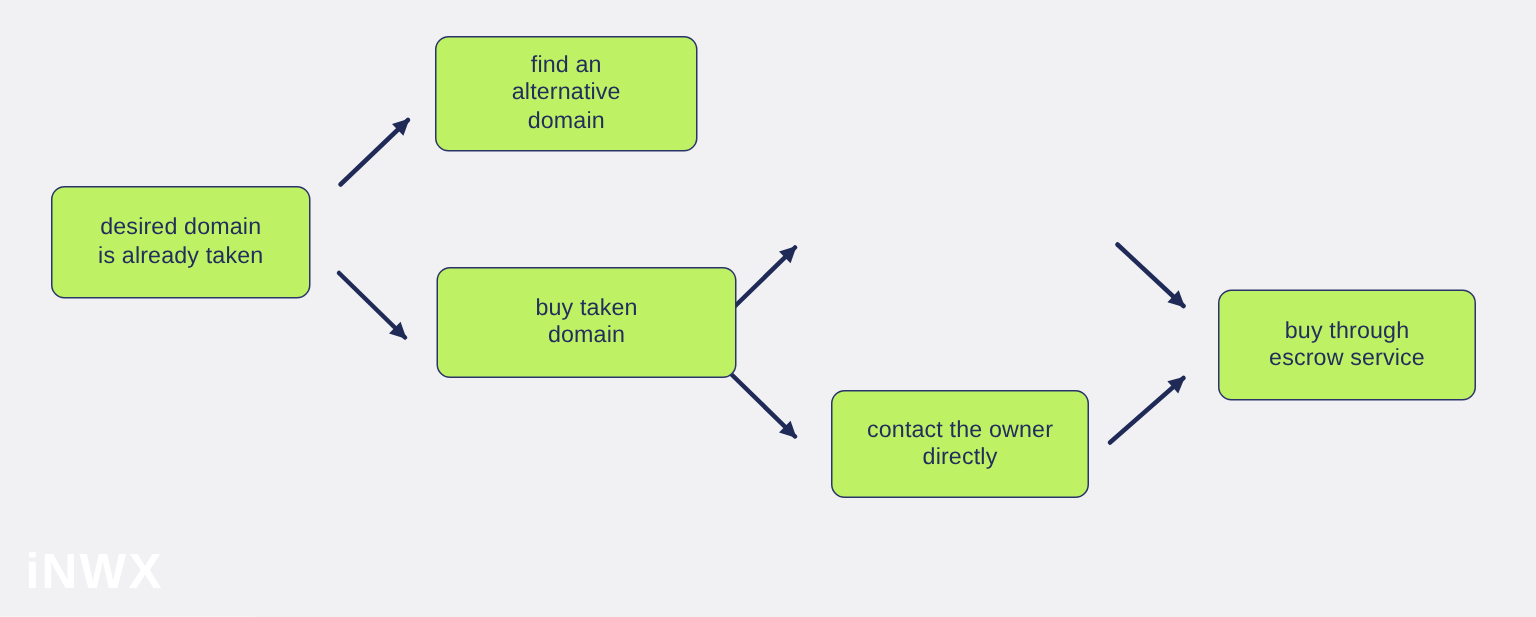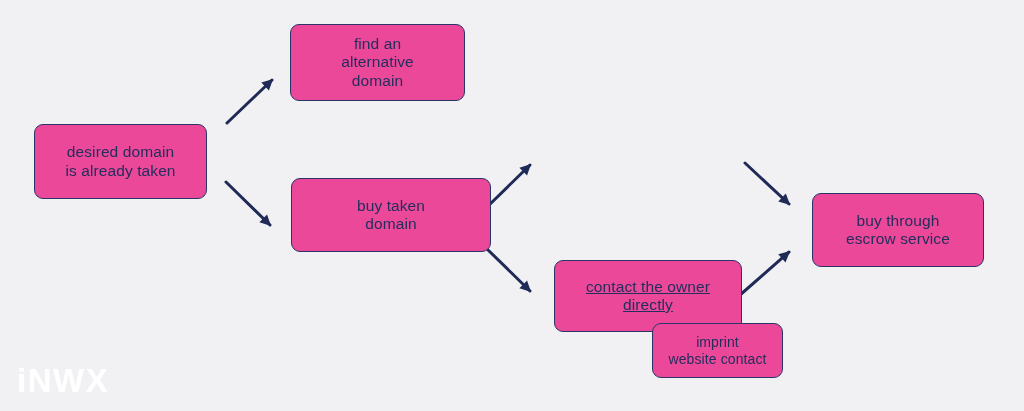--- a/index.html
+++ b/index.html
@@ -7,42 +7,42 @@
   .canvas {
     position: relative;
     width: 1024px;
     height: 411px;
     background: #f1f1f4;
     font-family: "Liberation Sans", sans-serif;
   }
   .node {
     position: absolute;
     box-sizing: border-box;
-    background: #ec4899;
+    background: #bef264;
     border: 1.6px solid #2b3468;
     border-radius: 9px;
     color: #232e5c;
     display: flex;
     align-items: center;
     justify-content: center;
     text-align: center;
     font-size: 15.5px;
     font-weight: 500;
     line-height: 1.18;
     white-space: pre-line;
     letter-spacing: 0.1px;
   }
   .node.small { font-size: 14px; }
 
   
   #node-desired      { left: 34px;  top: 124px; width: 173px; height: 75px; }
   #node-alternative  { left: 290px; top: 24px;  width: 175px; height: 77px; }
   #node-buy-taken    { left: 291px; top: 178px; width: 200px; height: 74px; }
   #node-marketplace  { left: 554px; top: 125px; width: 172px; height: 75px; }
-  #node-contact      { left: 554px; top: 260px; width: 188px; height: 72px; text-decoration: underline; }
+  #node-contact      { left: 554px; top: 260px; width: 172px; height: 72px; }
   #node-whois        { left: 494px; top: 324px; width: 124px; height: 54px; }
   #node-imprint      { left: 652px; top: 323px; width: 131px; height: 55px; }
   #node-escrow       { left: 812px; top: 193px; width: 172px; height: 74px; }
 
   .arrow-layer {
     position: absolute;
     left: 0; top: 0;
     width: 1024px; height: 411px;
     pointer-events: none;
   }
@@ -89,21 +89,19 @@
 domain</div>
 
   <div class="node" id="node-buy-taken">buy taken
 domain</div>
 
 
   <div class="node" id="node-contact">contact the owner
 directly</div>
 
 
-  <div class="node small" id="node-imprint">imprint
-website contact</div>
 
   <div class="node" id="node-escrow">buy through
 escrow service</div>
 
   <div class="logo">iNWX</div>
 
 </div>
 
 </body></html>

